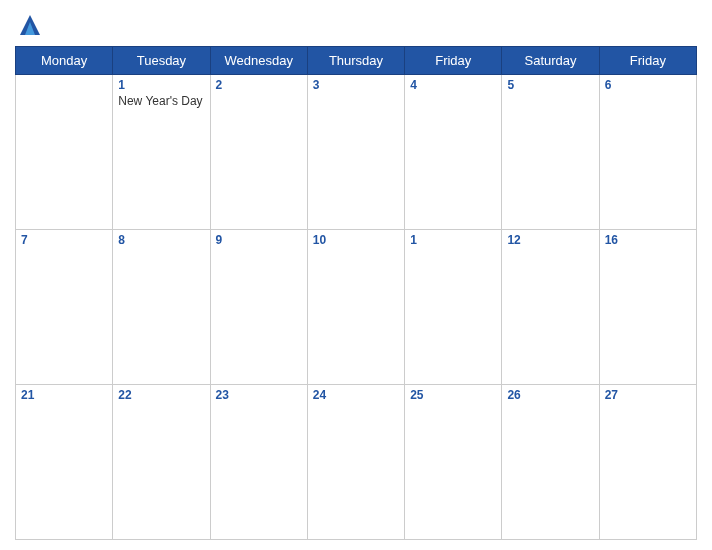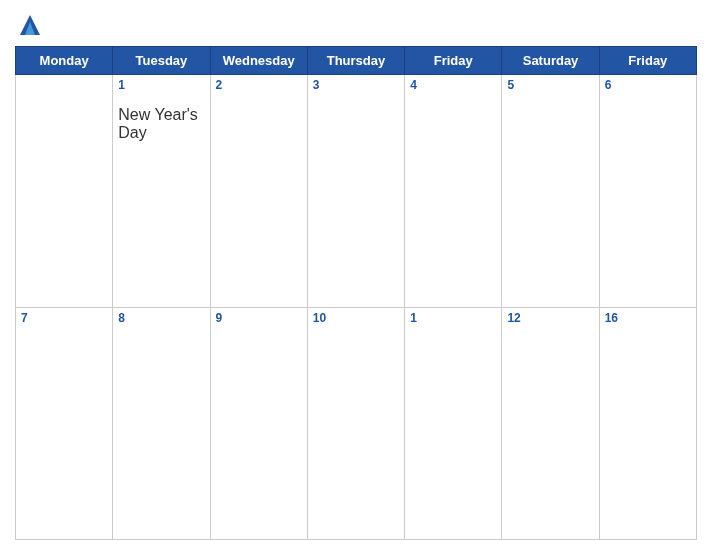--- a/index.html
+++ b/index.html
@@ -72,43 +72,43 @@
       border-collapse: collapse;
       flex: 1;
     }
 
     .calendar th {
       background-color: #2255a4;
       color: #fff;
       text-align: center;
       padding: 6px 4px;
       font-size: 13px;
-      font-weight: bold;
+      font-weight: normal;
       border: 1px solid #1a4080;
     }
 
     .calendar td {
       border: 1px solid #ccc;
       vertical-align: top;
       padding: 3px 5px;
       width: calc(100% / 7);
       height: 72px;
       background: #fff;
     }
 
     .day-number {
       font-size: 12px;
       color: #2255a4;
       font-weight: bold;
     }
 
     .holiday-label {
-      font-size: 16px;
+      font-size: 12px;
       color: #333;
-      margin-top: 14px;
+      margin-top: 2px;
     }
   </style>
 </head>
 <body>
 
 <div class="header">
   <div class="logo">
     <svg class="logo-icon" viewBox="0 0 30 30">
       <rect width="30" height="30" fill="white"></rect>
       <polygon points="5,25 15,5 25,25" fill="#2255a4"></polygon>
@@ -174,14 +174,37 @@
         <td>
           <div class="day-number">1</div>
         </td>
         <td>
           <div class="day-number">12</div>
         </td>
         <td>
           <div class="day-number">16</div>
         </td>
       </tr>
+      <tr>
+        <td>
+          <div class="day-number">21</div>
+        </td>
+        <td>
+          <div class="day-number">22</div>
+        </td>
+        <td>
+          <div class="day-number">23</div>
+        </td>
+        <td>
+          <div class="day-number">24</div>
+        </td>
+        <td>
+          <div class="day-number">25</div>
+        </td>
+        <td>
+          <div class="day-number">26</div>
+        </td>
+        <td>
+          <div class="day-number">27</div>
+        </td>
+      </tr>
     </tbody>
 </table>
 
 </body></html>

